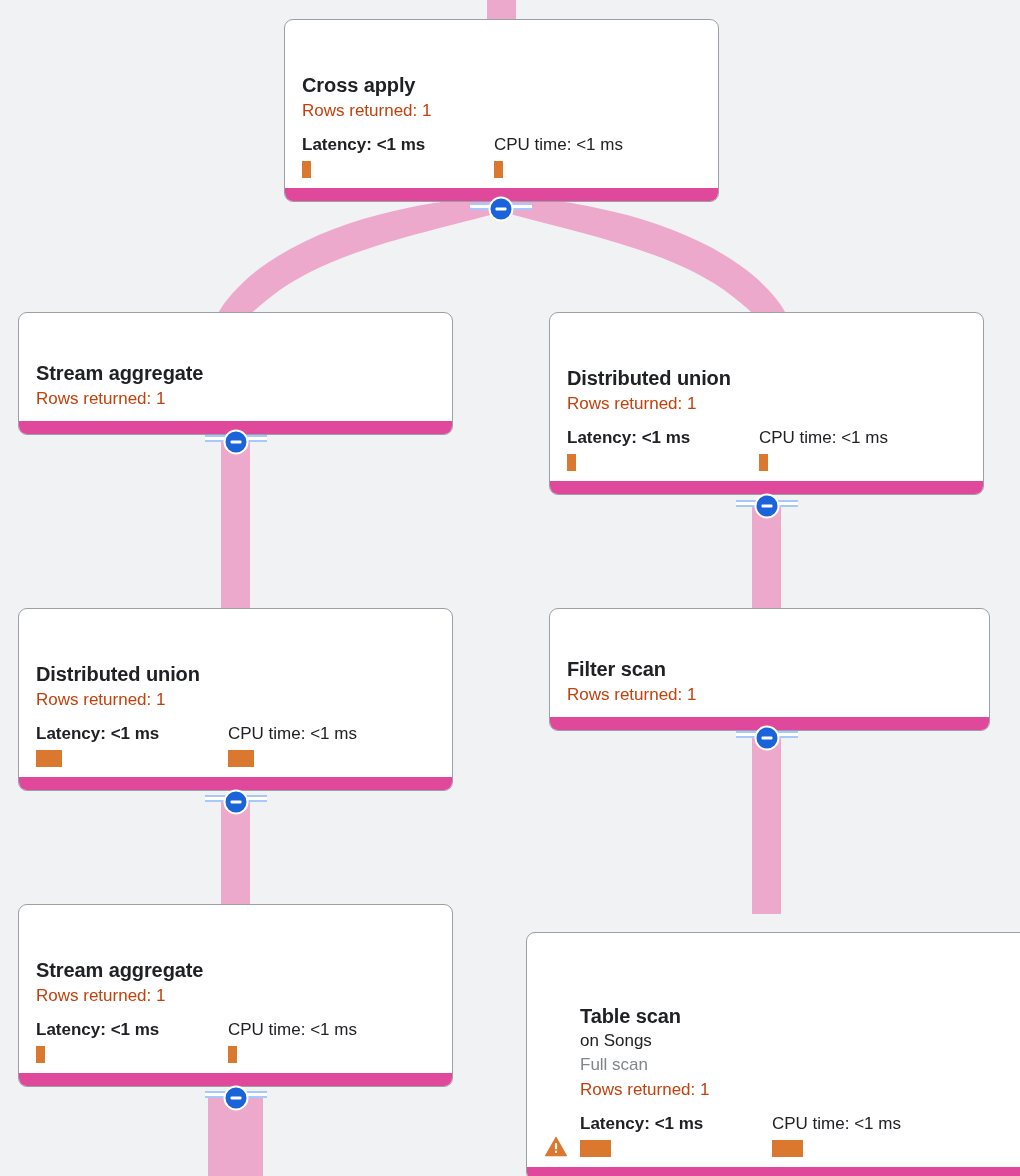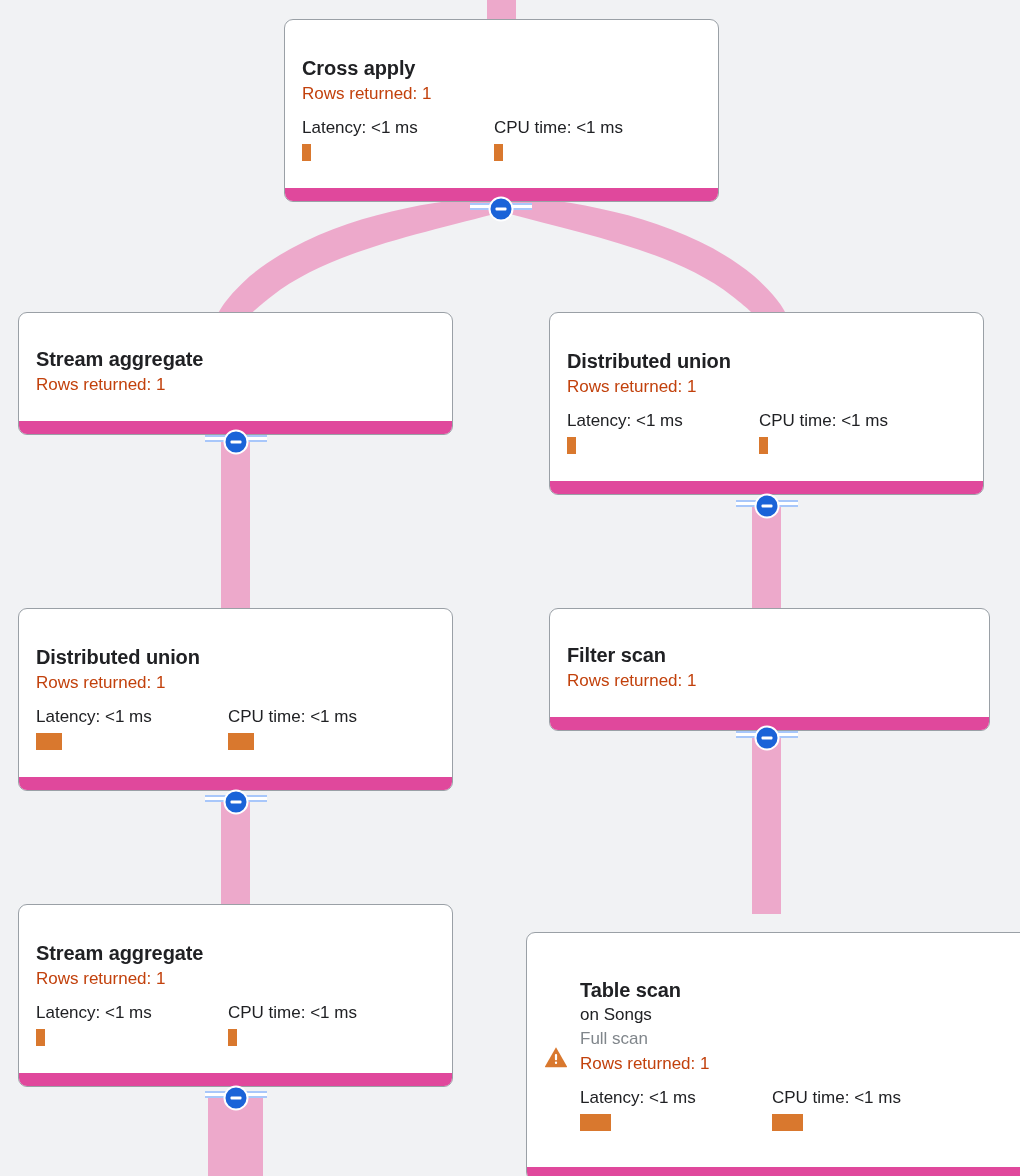--- a/index.html
+++ b/index.html
@@ -37,21 +37,21 @@
     border-radius: 9px;
     overflow: hidden;
     display: flex;
     flex-direction: column;
   }
   .node-body {
     flex: 1 1 auto;
     padding: 18px 17px 10px 17px;
     display: flex;
     flex-direction: row;
-    align-items: center;
+    align-items: flex-end;
   }
   .warn-col {
     width: 36px;
     flex: 0 0 36px;
     padding-top: 5px;
   }
   .text-col {
     flex: 1 1 auto;
     min-width: 0;
   }
@@ -79,21 +79,21 @@
     white-space: nowrap;
   }
   .metrics {
     display: flex;
     flex-direction: row;
     margin-top: 12px;
   }
   .metric {
     flex: 0 0 auto;
   }
-  .metric.m-latency { width: 192px; }
+  .metric.m-latency { width: 192px; font-weight: bold; }
   .metric-label {
     font-size: 17px;
     color: #202124;
     line-height: 20px;
     white-space: nowrap;
   }
   .metric-bar {
     margin-top: 6px;
     height: 17px;
     background: #D9782E;

